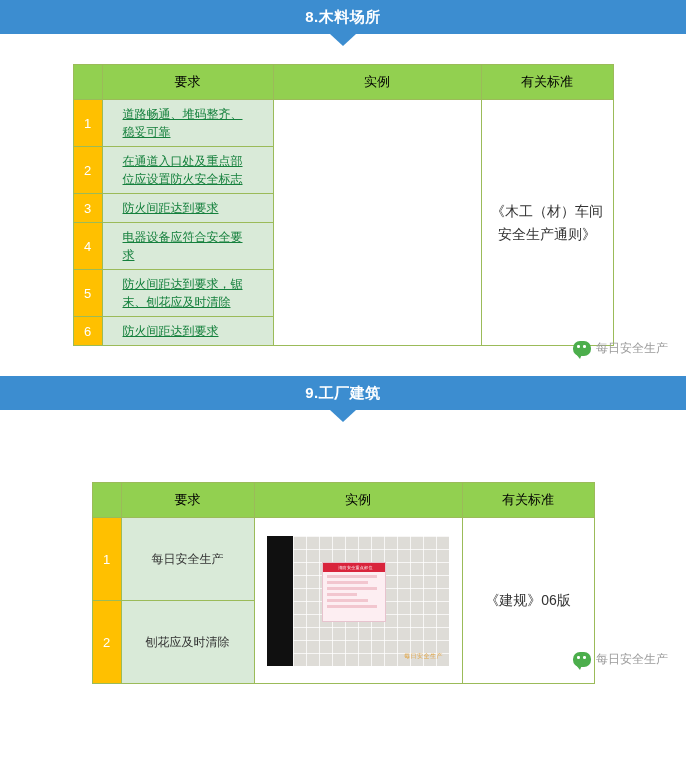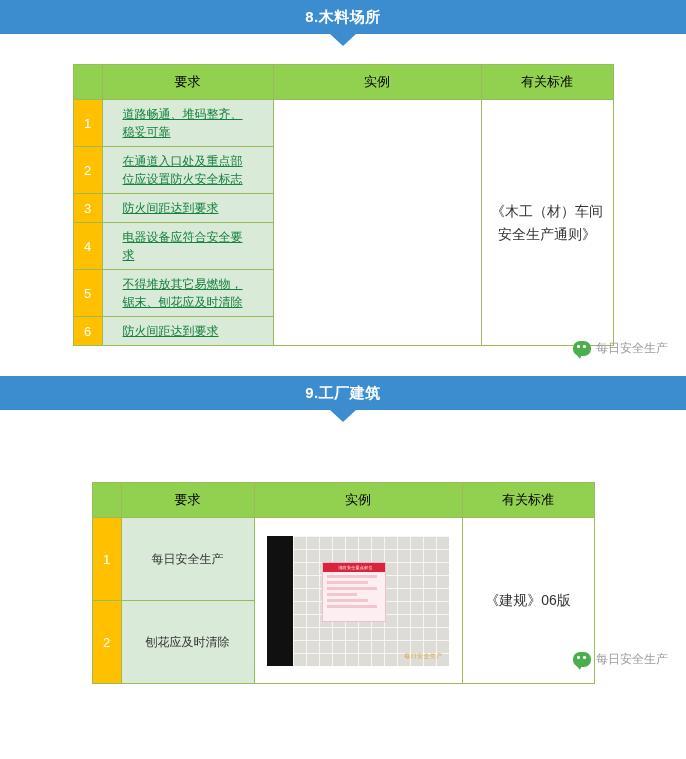--- a/index.html
+++ b/index.html
@@ -261,21 +261,21 @@
       <tr>
         <td class="num-cell">3</td>
         <td class="req-cell">防火间距达到要求</td>
       </tr>
       <tr>
         <td class="num-cell">4</td>
         <td class="req-cell">电器设备应符合安全要求</td>
       </tr>
       <tr>
         <td class="num-cell">5</td>
-        <td class="req-cell">不得堆放其它易燃物，锯末、刨花应及时清除</td>
+        <td class="req-cell">防火间距达到要求，锯末、刨花应及时清除</td>
       </tr>
       <tr>
         <td class="num-cell">6</td>
         <td class="req-cell">防火间距达到要求</td>
       </tr>
     </tbody>
       </table>
   </div>
 
   <div class="wm-sec8">

